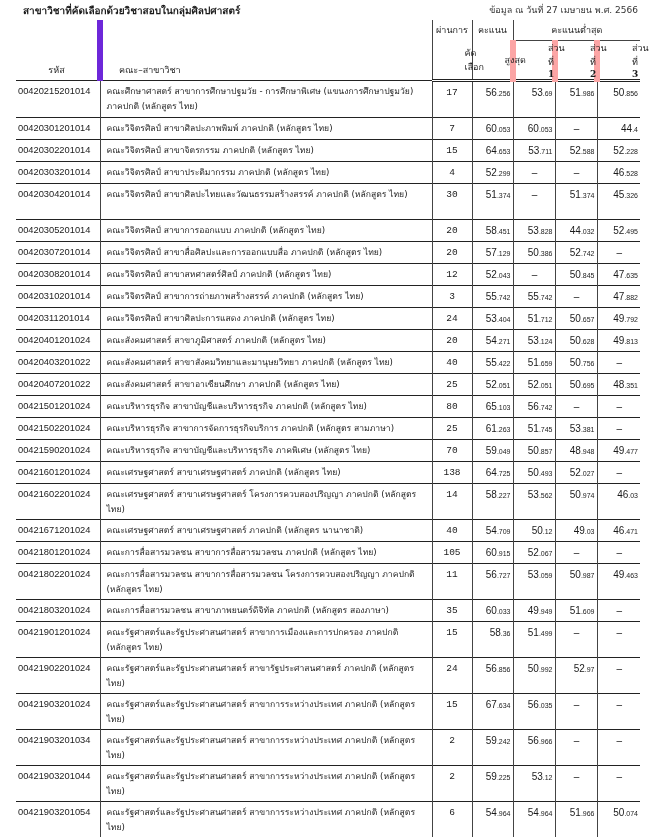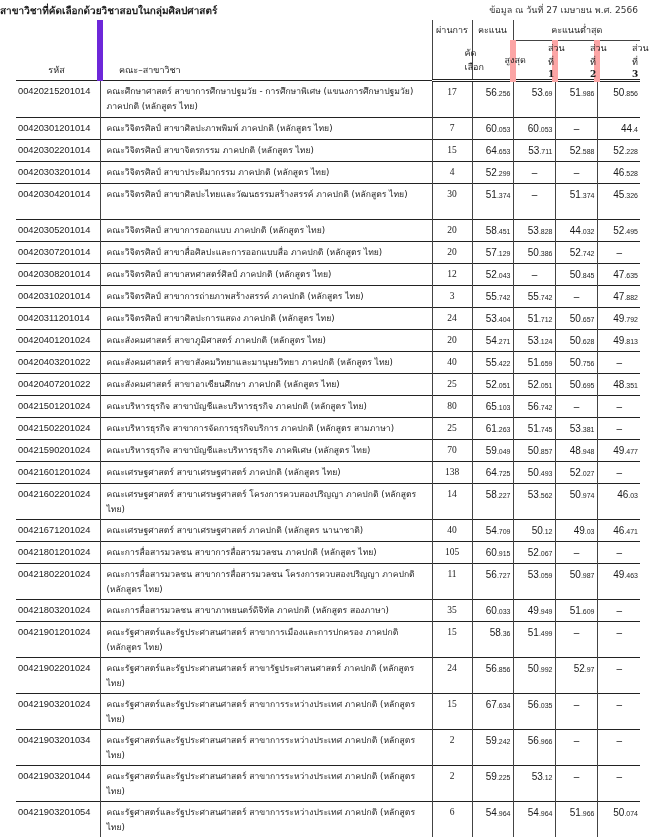--- a/index.html
+++ b/index.html
@@ -1,17 +1,17 @@
 <!DOCTYPE html>
 <html><head>
 <meta charset="utf-8">
 <style>
   html, body { margin: 0; padding: 0; background: #ffffff; }
   body { width: 656px; height: 837px; overflow: hidden; font-family: "DejaVu Sans", sans-serif; color: #1a1a1a; position: relative; }
-  .title { position: absolute; left: 0; top: 3px; font-size: 10px; font-weight: bold; }
+  .title { position: absolute; left: 23px; top: 3px; font-size: 10px; font-weight: bold; }
   .asof { position: absolute; right: 18px; top: 3px; font-size: 9px; color: #333; }
   table { position: absolute; left: 16px; top: 20px; width: 624px; border-collapse: collapse; table-layout: fixed; }
   col.c-code { width: 84px; }
   col.c-name { width: 332px; }
   col.c-pass { width: 40px; }
   col.c-max { width: 41px; }
   col.c-p1 { width: 42px; }
   col.c-p2 { width: 42px; }
   col.c-p3 { width: 43px; }
   th { font-weight: normal; font-size: 9px; padding: 0 3px; }
@@ -19,21 +19,21 @@
   thead tr.h2 th { height: 19px; border-bottom: 3px double #222; padding-left: 32px; }
   th.code-h { text-align: center; vertical-align: bottom; padding-bottom: 3px; border-right: 6px solid #6d28d9; }
   th.name-h { text-align: left; vertical-align: bottom; padding-bottom: 3px; padding-left: 16px; }
   th.pass-h, th.max-h { border-left: 1px solid #444; text-align: center; }
   th.min-h { border-left: 1px solid #444; border-bottom: 1px solid #444; text-align: center; }
   th.part { border-left: 6px solid #fca5a5; text-align: center; font-family: "DejaVu Serif", serif; font-size: 9px; }
   th .num { font-weight: bold; }
   td { font-size: 9px; border-top: 1.5px solid #222; padding: 3px 3px 2px 3px; vertical-align: top; line-height: 15px; }
   td.code { text-align: left; border-right: 1px solid #444; padding-left: 2px; font-family: "Liberation Sans", sans-serif; font-size: 9.3px; }
   td.name { text-align: left; padding-left: 6px; font-size: 8.6px; }
-  td.pass { border-left: 1px solid #444; text-align: center; font-family: Liberation Serif, serif; font-size: 9.5px; }
+  td.pass { border-left: 1px solid #444; text-align: center; font-family: Liberation Mono, monospace; font-size: 9.5px; }
   td.score { border-left: 1px solid #444; text-align: right; font-family: "Liberation Sans", sans-serif; font-size: 10px; padding-right: 2px; }
   td.score.dash { text-align: center; }
   td .dec { font-size: 7px; }
   tbody tr:last-child td { border-bottom: 1.5px solid #444; }
   tr.two td { height: 30px; }
   tr.one td { height: 16px; }
 </style>
 </head>
 <body>
 

